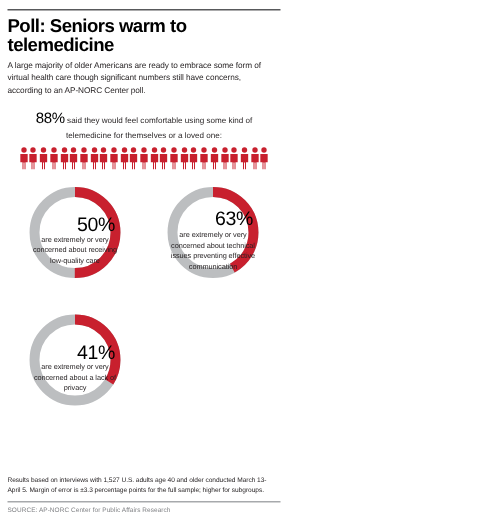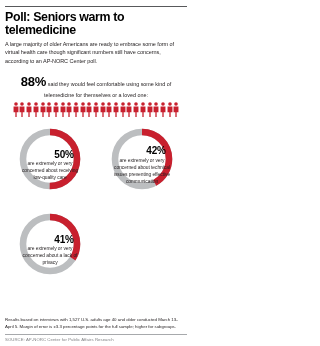--- a/index.html
+++ b/index.html
@@ -42,22 +42,22 @@
   }
   .stat-line {
     text-align: center;
     font-size: 5.4px;
     line-height: 1.5;
     color: #231f20;
     padding: 0 6px;
     margin-bottom: 3px;
   }
   .stat-line .big {
-    font-size: 13px;
-    font-weight: bold;
+    font-size: 10px;
+    font-weight: normal;
     color: #000000;
     letter-spacing: -0.2px;
   }
   .pictograph {
     display: flex;
     flex-wrap: nowrap;
     justify-content: center;
     align-items: flex-end;
     gap: 0.7px;
     margin-bottom: 6px;
@@ -87,22 +87,22 @@
     height: 84px;
     display: flex;
     flex-direction: column;
     justify-content: center;
     align-items: center;
     text-align: center;
     pointer-events: none;
     padding: 0 14px;
   }
   .donut-pct {
-    font-size: 10px;
-    font-weight: bold;
+    font-size: 13px;
+    font-weight: normal;
     color: #000000;
     letter-spacing: -0.2px;
     line-height: 1.1;
     margin-bottom: 1.5px;
     padding-left: 28px;
   }
   .donut-desc {
     font-size: 4.9px;
     line-height: 1.42;
     color: #231f20;
@@ -256,21 +256,21 @@
           <div class="donut-pct">50%</div>
           <div class="donut-desc">are extremely or very concerned about receiving low-quality care</div>
         </div>
       </div>
       <div class="donut-cell">
         <svg width="90" height="84" viewBox="0 0 90 84">
           <circle cx="45" cy="36" r="27" fill="none" stroke="#bcbec0" stroke-width="6.6"></circle>
           <circle cx="45" cy="36" r="27" fill="none" stroke="#c8202e" stroke-width="6.6" stroke-dasharray="71.25132138341651 169.64600329384882" transform="rotate(-90 45 36)"></circle>
         </svg>
         <div class="donut-label">
-          <div class="donut-pct">42%</div>
+          <div class="donut-pct">63%</div>
           <div class="donut-desc">are extremely or very concerned about technical issues preventing effective communication</div>
         </div>
       </div>
       <div class="donut-cell">
         <svg width="90" height="84" viewBox="0 0 90 84">
           <circle cx="45" cy="36" r="27" fill="none" stroke="#bcbec0" stroke-width="6.6"></circle>
           <circle cx="45" cy="36" r="27" fill="none" stroke="#c8202e" stroke-width="6.6" stroke-dasharray="57.6796411199086 169.64600329384882" transform="rotate(-90 45 36)"></circle>
         </svg>
         <div class="donut-label">
           <div class="donut-pct">41%</div>

